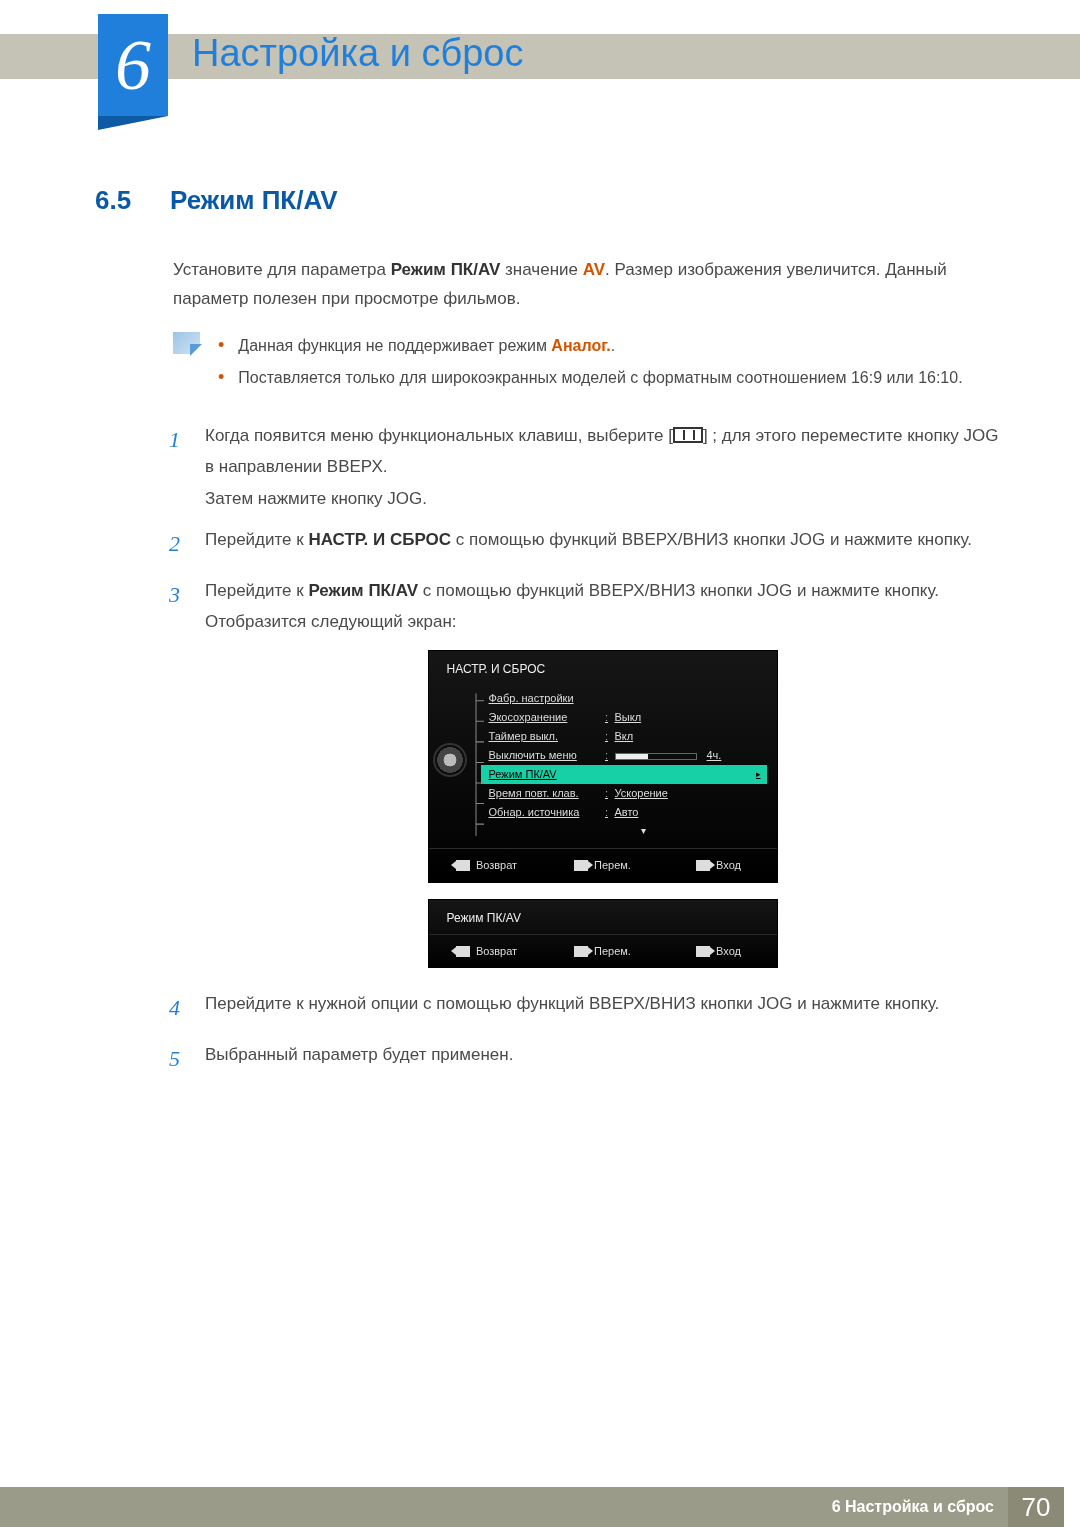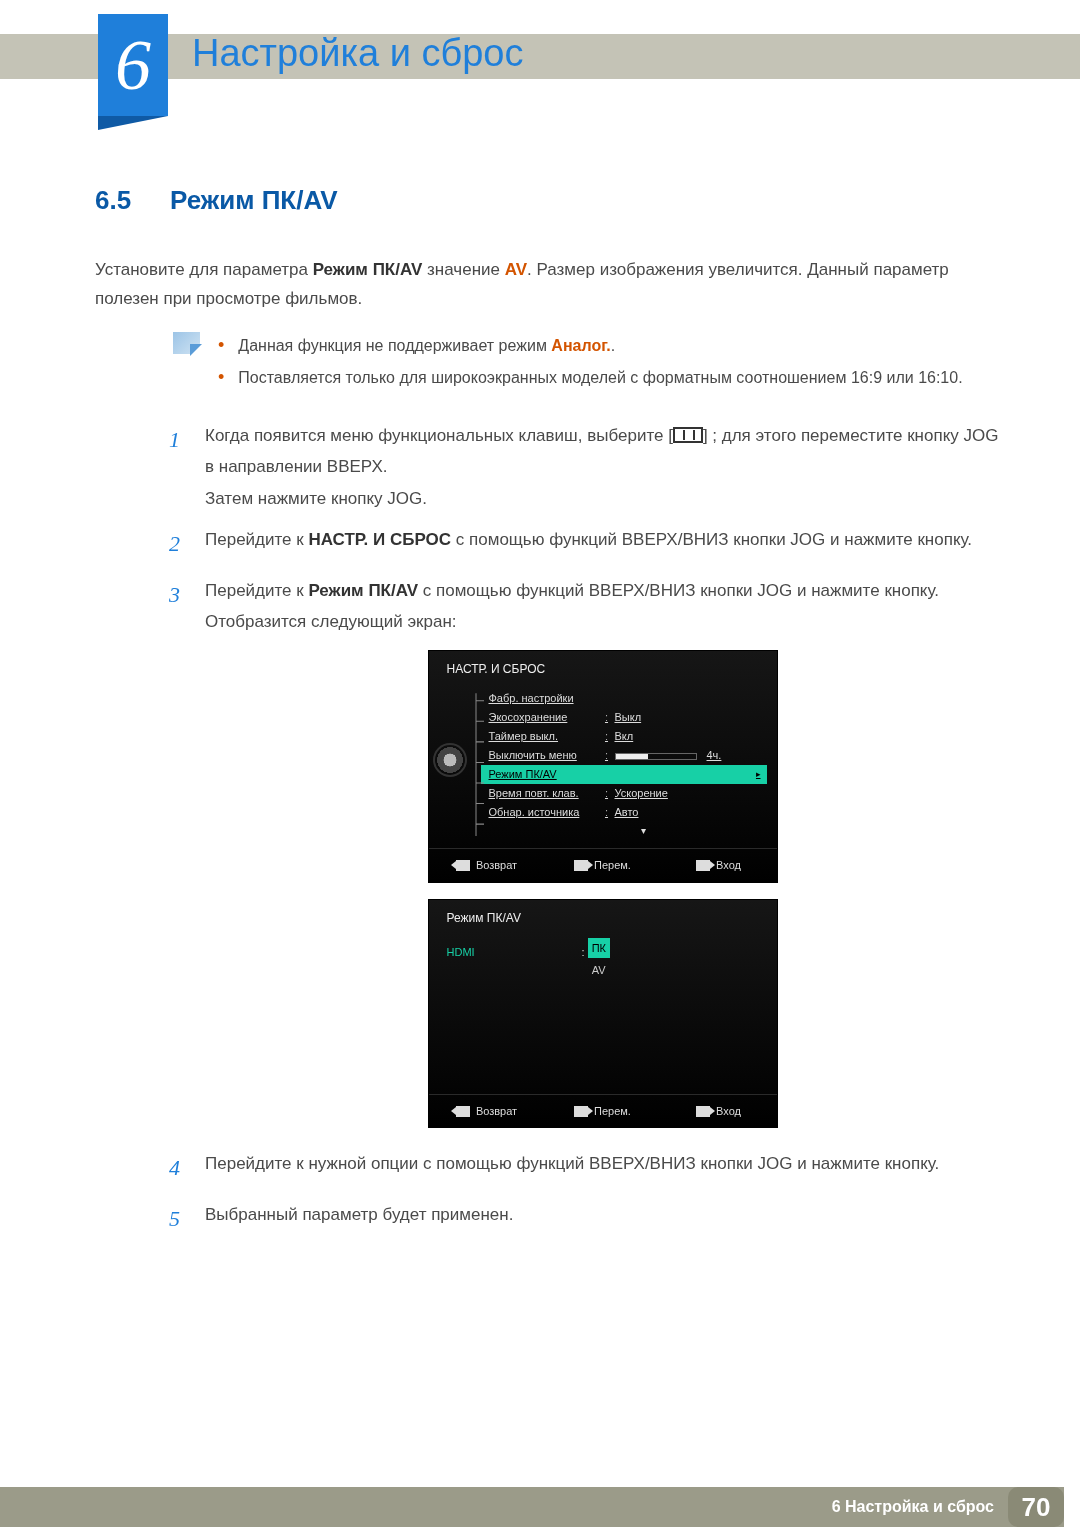--- a/index.html
+++ b/index.html
@@ -40,21 +40,21 @@
     font-size: 38px; font-weight: normal;
     color: #1f7fda;
   }
 
   
   .content { position: absolute; left: 95px; right: 80px; top: 185px; }
 
   .h65 { font-size: 26px; color: #0a59a6; font-weight: bold; margin-bottom: 40px; }
   .h65-num { display: inline-block; width: 75px; }
 
-  .para { font-size: 17px; color: #4a4a4a; line-height: 1.7; margin-bottom: 18px; }
+  .para { margin-left: 78px; font-size: 17px; color: #4a4a4a; line-height: 1.7; margin-bottom: 18px; }
   .para b { color: #333; font-weight: bold; }
   .brand { color: #d35400; font-weight: bold; }
 
   .noteblock { margin-left: 78px; display: flex; gap: 18px; margin-bottom: 24px; }
   .noteicon {
     width: 27px; height: 22px; flex: 0 0 27px;
     background: linear-gradient(135deg, #9cc4e6 0%, #cfe3f3 100%);
     position: relative;
   }
   .noteicon::after {
@@ -123,21 +123,21 @@
   .val-stack { display: inline-block; vertical-align: top; }
   .val-stack .v1 { background: #17d0a6; color: #000; padding: 0 4px; display: inline-block; }
   .val-stack .v2 { color: #ccc; padding: 0 4px; margin-top: 2px; }
 
   
   .footer {
     position: absolute; left: 0; right: 16px; bottom: 0; height: 40px;
     background: #9b9b89; display: flex; align-items: stretch; justify-content: flex-end;
   }
   .footer .lab { color: #fff; font-size: 16px; font-weight: bold; display: flex; align-items: center; padding: 0 14px; }
-  .footer .num { background: #8a8a76; color: #fff; font-size: 26px; font-weight: bold; width: 56px; display: flex; align-items: center; justify-content: center; border-radius: 10px; }
+  .footer .num { background: #8a8a76; color: #fff; font-size: 26px; font-weight: normal; width: 56px; display: flex; align-items: center; justify-content: center; }
 </style>
 </head>
 <body>
 
 <div class="topstrip"></div>
 
 <div class="chapter-badge">6</div>
 <div class="chapter-title">Настройка и сброс</div>
 
 <div class="content">
@@ -247,27 +247,20 @@
                 </div>
               <div class="cell">
                   <span class="ficon enter"></span>
                   <span>Вход</span>
                 </div>
             </div>
           </div>
 
           <div class="osd">
             <div class="osd-title">Режим ПК/AV</div>
-            <div class="osd2-body">
-              <span class="source">HDMI</span><span>:</span>
-              <span class="val-stack">
-                <span class="v1">ПК</span><br>
-                <div class="v2">AV</div>
-              </span>
-            </div>
             <div class="osd-foot">
               <div class="cell">
                   <span class="ficon back"></span>
                   <span>Возврат</span>
                 </div>
               <div class="cell">
                   <span class="ficon move"></span>
                   <span>Перем.</span>
                 </div>
               <div class="cell">

